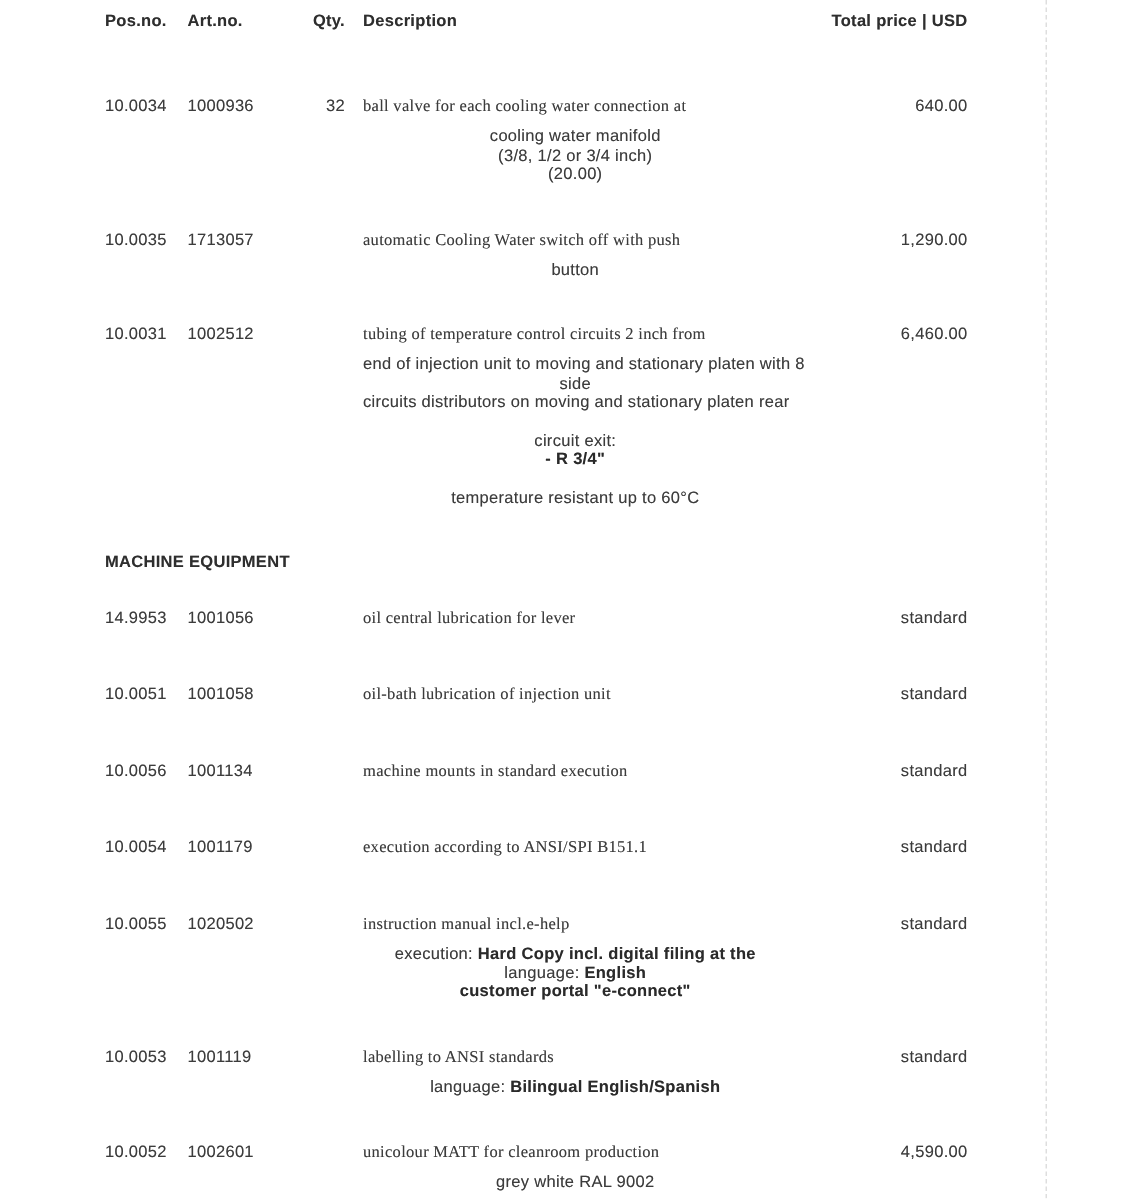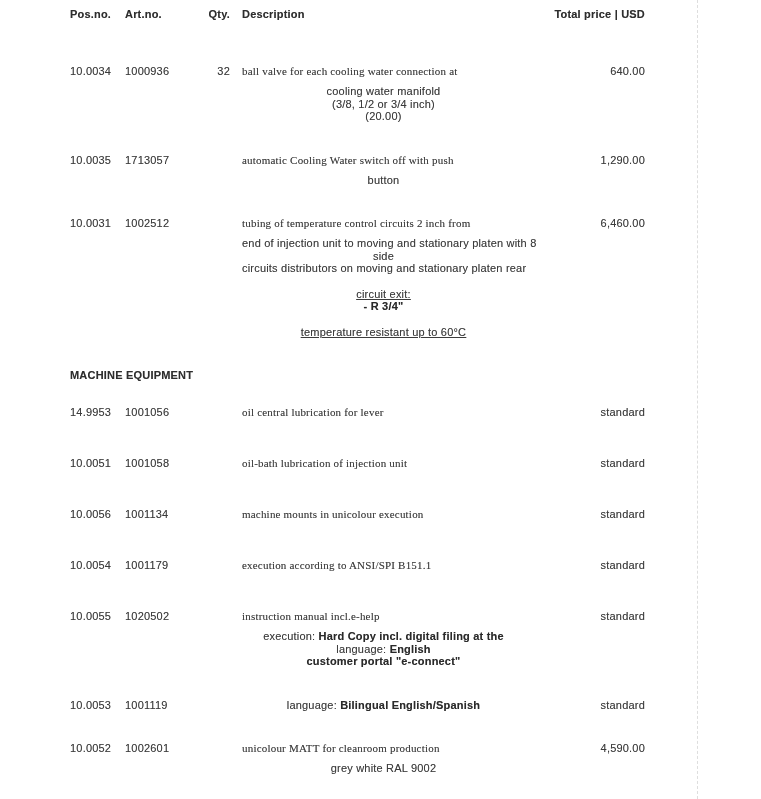--- a/index.html
+++ b/index.html
@@ -57,21 +57,20 @@
     white-space: nowrap;
     font-family: Liberation Serif, serif;
   }
   .line {
     line-height: 12.5px;
     white-space: nowrap;
     text-align: center;
   }
   .line.gap {
     margin-top: 13px;
-    text-decoration: underline;
   }
   .seg.bold, .bold {
     font-weight: bold;
     color: #2a2a2a;
   }
   .section-title {
     font-weight: bold;
     color: #2e2e2e;
     margin-top: 12px;
     margin-bottom: 3px;
@@ -159,21 +158,21 @@
       <div class="title-line">oil-bath lubrication of injection unit</div>
     </div>
     <div class="c-price">standard</div>
   </div>
 
   <div class="row">
     <div class="c-pos">10.0056</div>
     <div class="c-art">1001134</div>
     <div class="c-qty"></div>
     <div class="c-desc">
-      <div class="title-line">machine mounts in unicolour execution</div>
+      <div class="title-line">machine mounts in standard execution</div>
     </div>
     <div class="c-price">standard</div>
   </div>
 
   <div class="row">
     <div class="c-pos">10.0054</div>
     <div class="c-art">1001179</div>
     <div class="c-qty"></div>
     <div class="c-desc">
       <div class="title-line">execution according to ANSI/SPI B151.1</div>
@@ -192,20 +191,21 @@
               <div class="line"><span class="seg bold">customer portal "e-connect"</span></div>
             </div>
     <div class="c-price">standard</div>
   </div>
 
   <div class="row">
     <div class="c-pos">10.0053</div>
     <div class="c-art">1001119</div>
     <div class="c-qty"></div>
     <div class="c-desc">
+      <div class="title-line">labelling to ANSI standards</div>
     <div class="line"><span class="seg">language: </span><span class="seg bold">Bilingual English/Spanish</span></div>
             </div>
     <div class="c-price">standard</div>
   </div>
 
   <div class="row">
     <div class="c-pos">10.0052</div>
     <div class="c-art">1002601</div>
     <div class="c-qty"></div>
     <div class="c-desc">

